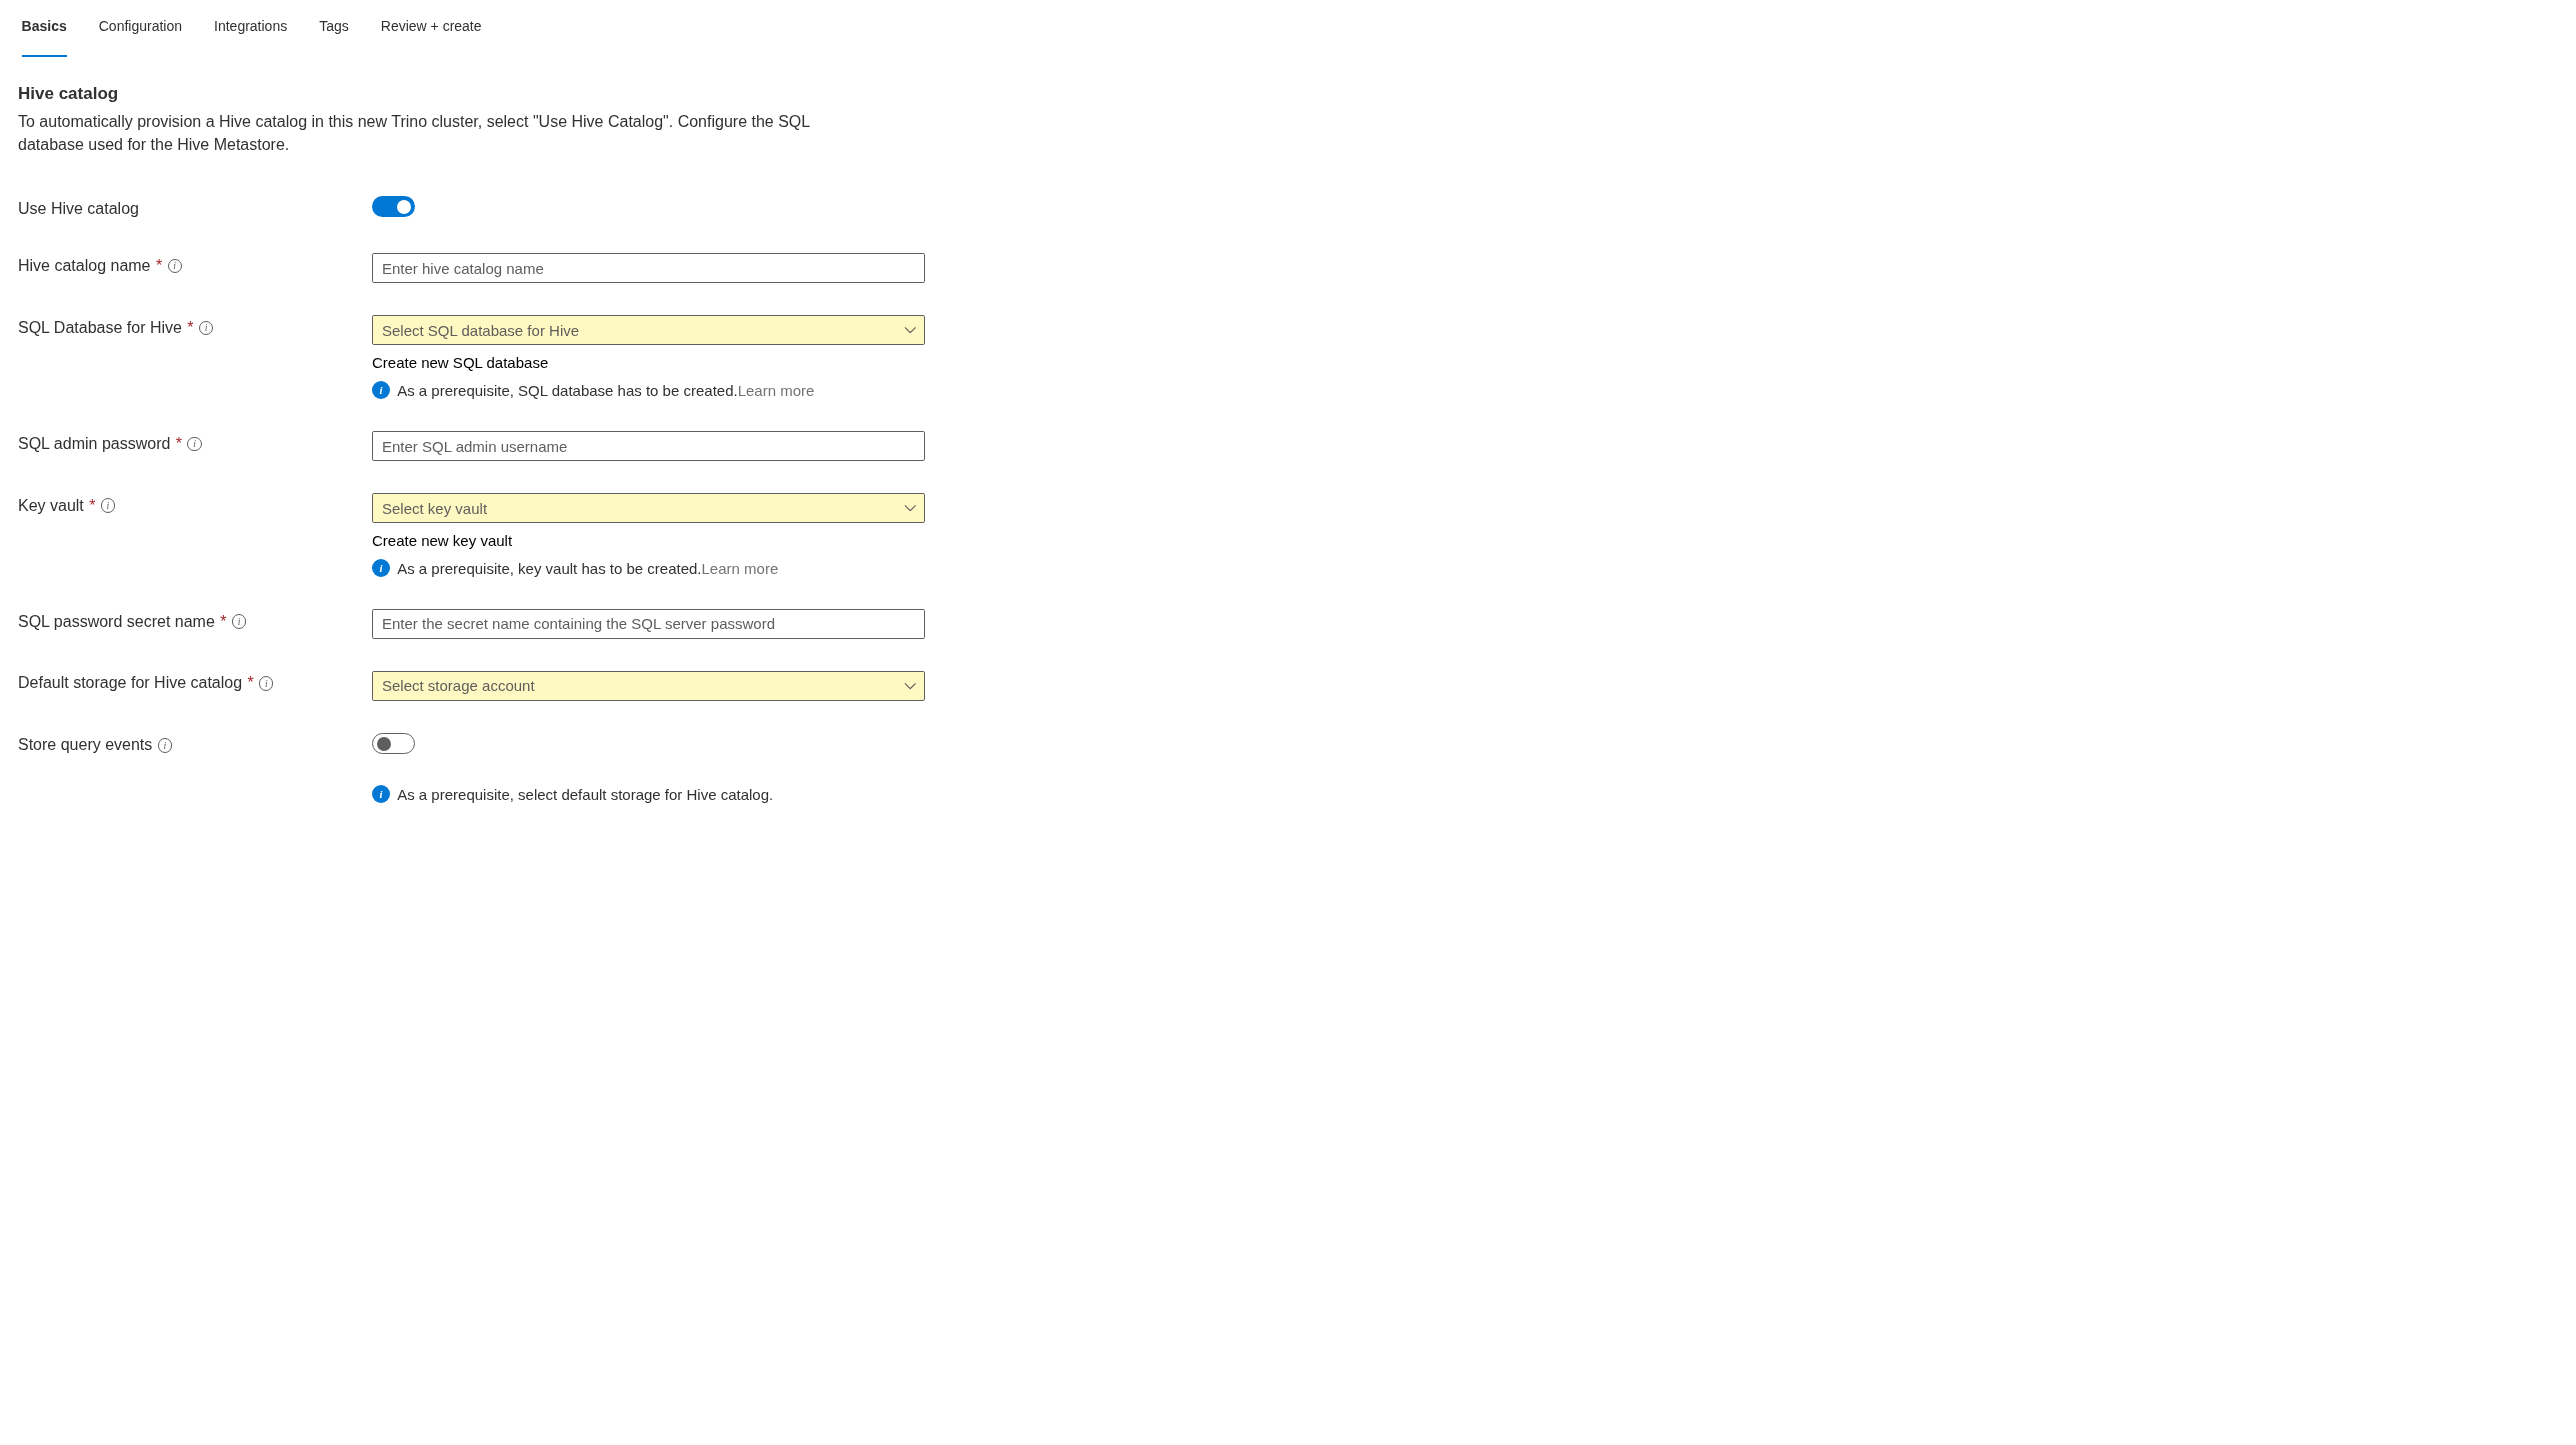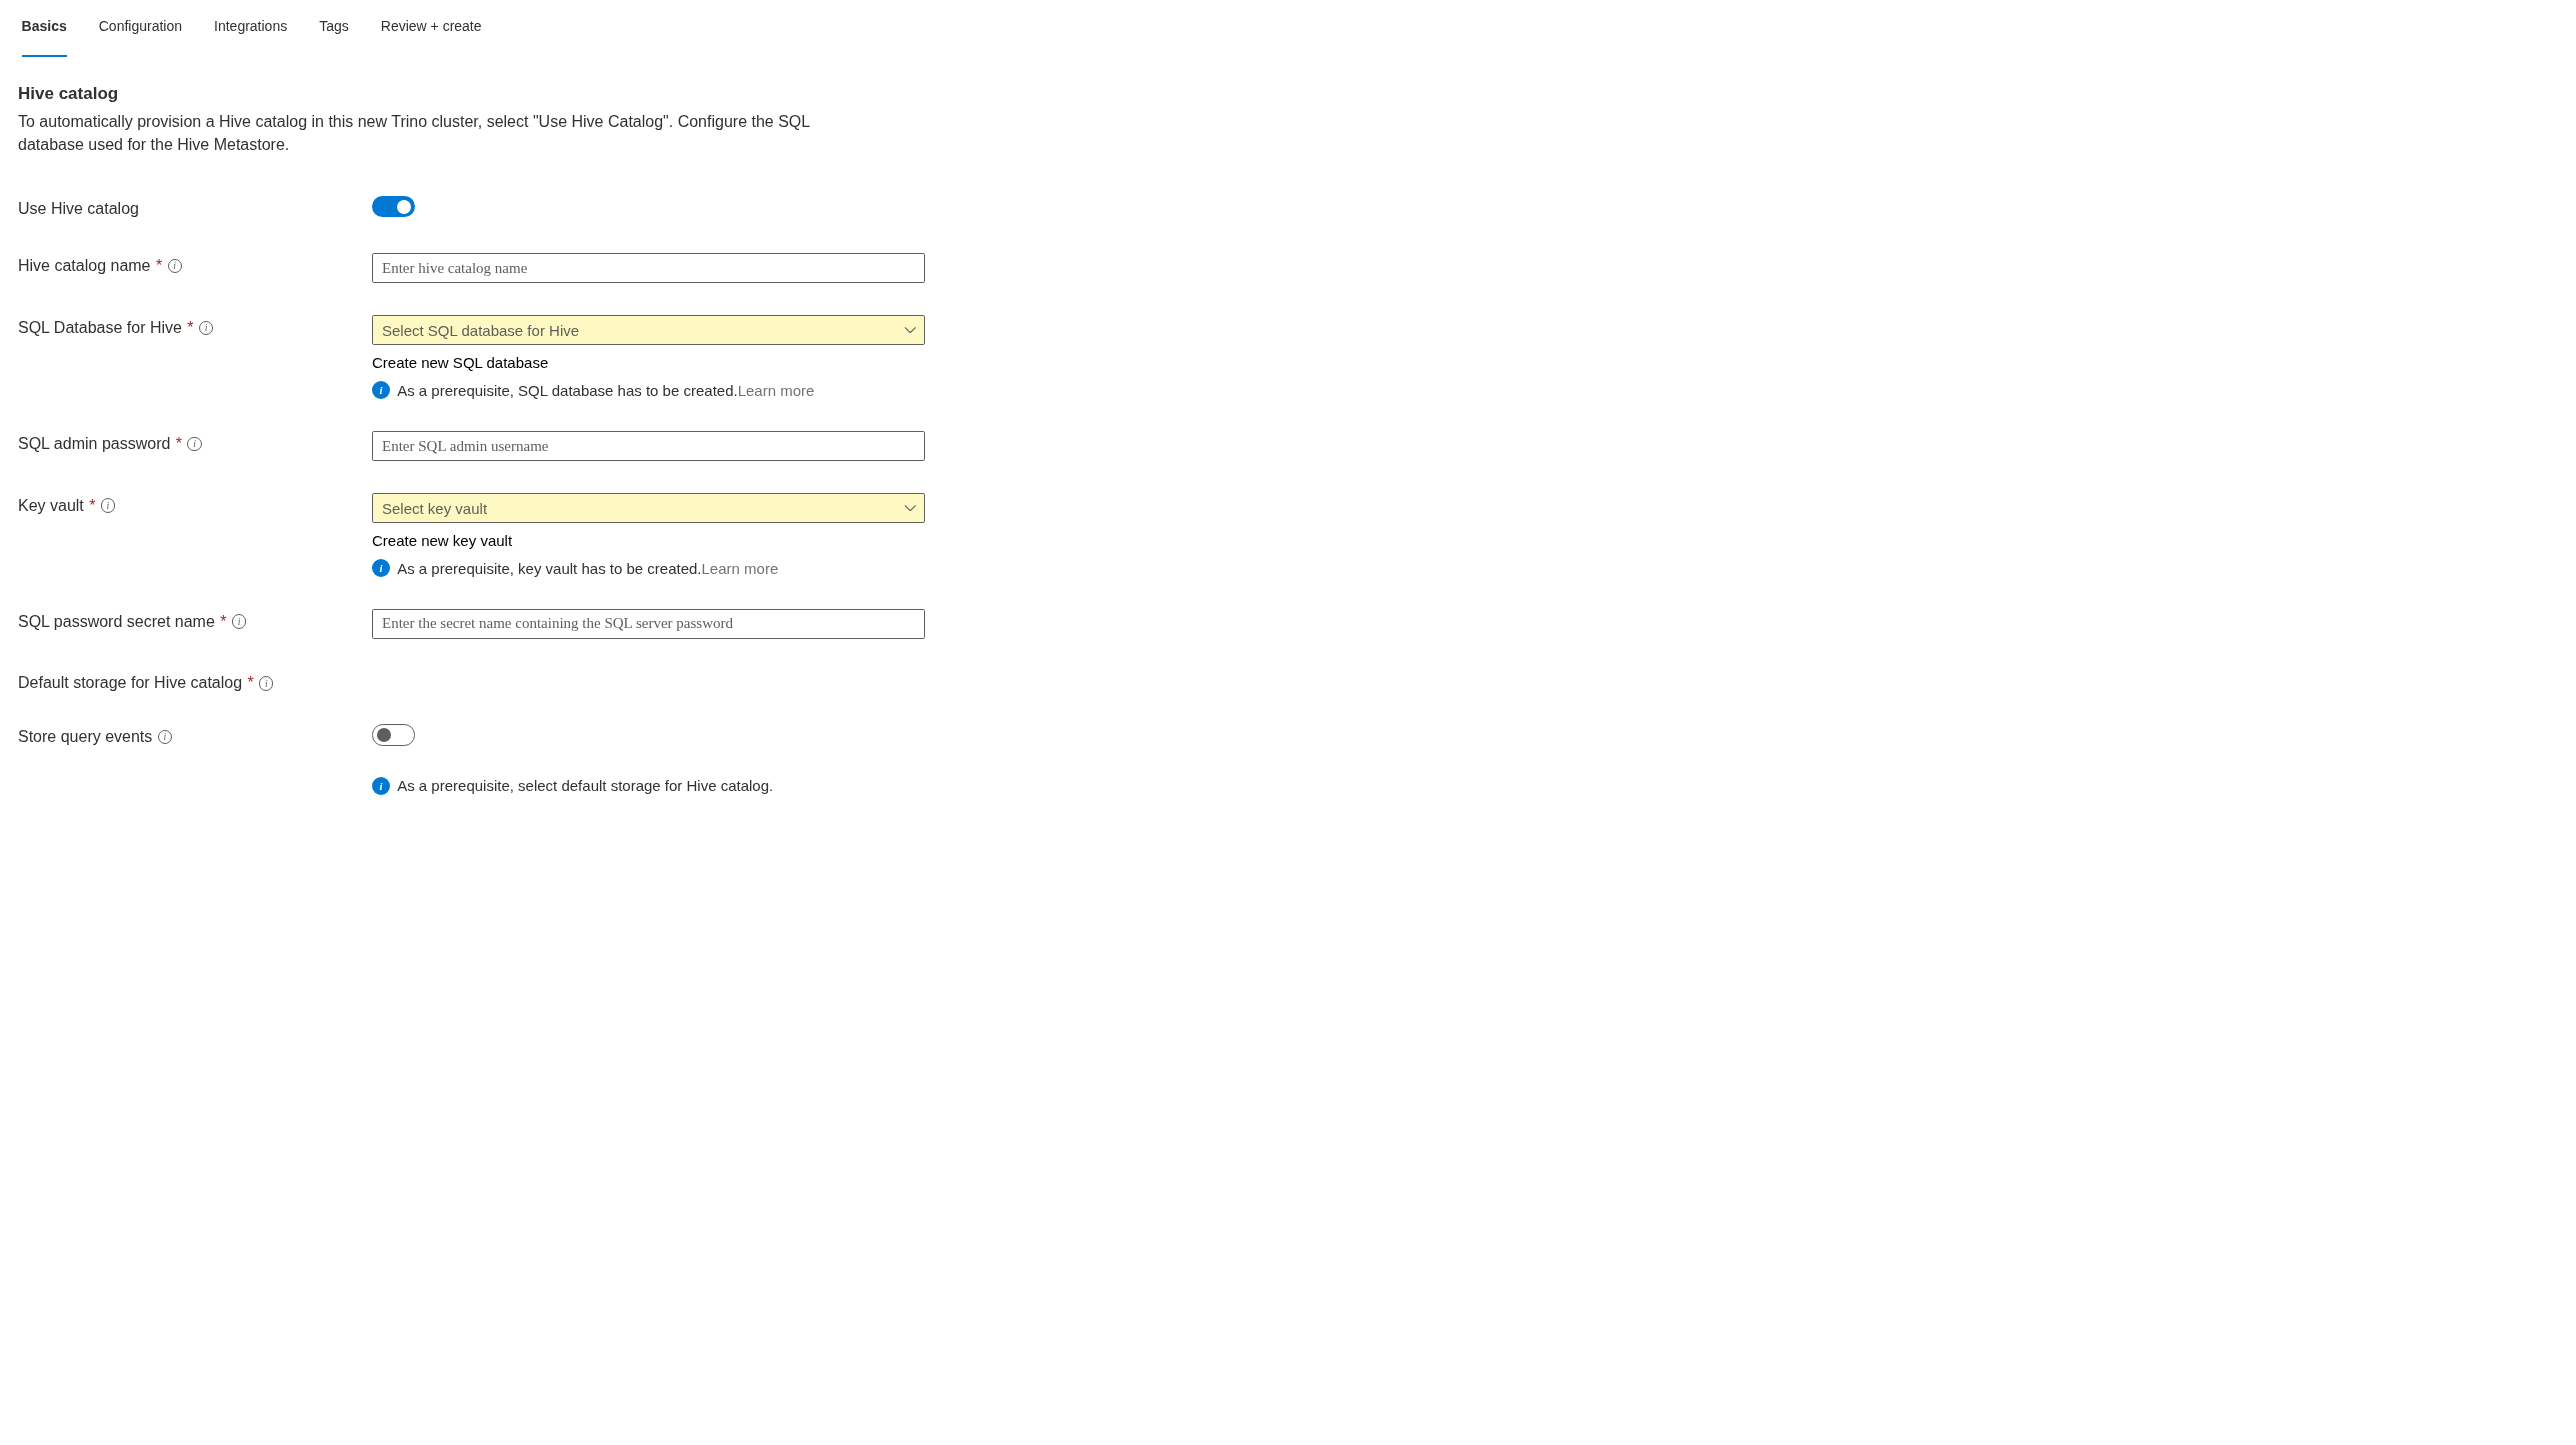--- a/index.html
+++ b/index.html
@@ -82,21 +82,21 @@
     }
     .input-col {
       width: 553px;
     }
     .text-input {
       width: 100%;
       padding: 5.4px 9px;
       font-size: 15px;
       border: 0.9px solid #605e5c;
       border-radius: 1.8px;
-      font-family: Liberation Serif, serif;
+      font-family: Liberation Sans, sans-serif;
       color: #323130;
     }
     .text-input::placeholder {
       color: #605e5c;
     }
     .select-wrap {
       position: relative;
       width: 100%;
     }
     .select {
@@ -294,20 +294,30 @@
     <input type="text" class="text-input" placeholder="Enter the secret name containing the SQL server password" style="">
   </div>
 </div>
 
 <div class="form-row">
   <div class="label-col">
     <span>Default storage for Hive catalog</span>
     <span class="required">*</span>
     <span class="info-icon">i</span>
   </div>
+  <div class="input-col">
+    <div class="select-wrap">
+      <div class="select">
+        <span>Select storage account</span>
+      </div>
+      <svg class="chevron" width="12.5" height="7.2" viewBox="0 0 14 8">
+          <path d="M1 1 L7 7 L13 1" stroke="#605e5c" stroke-width="1.3" fill="none"></path>
+        </svg>
+    </div>
+  </div>
 </div>
 
 <div class="form-row short-gap">
   <div class="label-col">
     <span>Store query events</span>
     <span class="info-icon">i</span>
   </div>
   <div class="input-col">
     <div class="toggle off">
       <div class="toggle-knob"></div>

